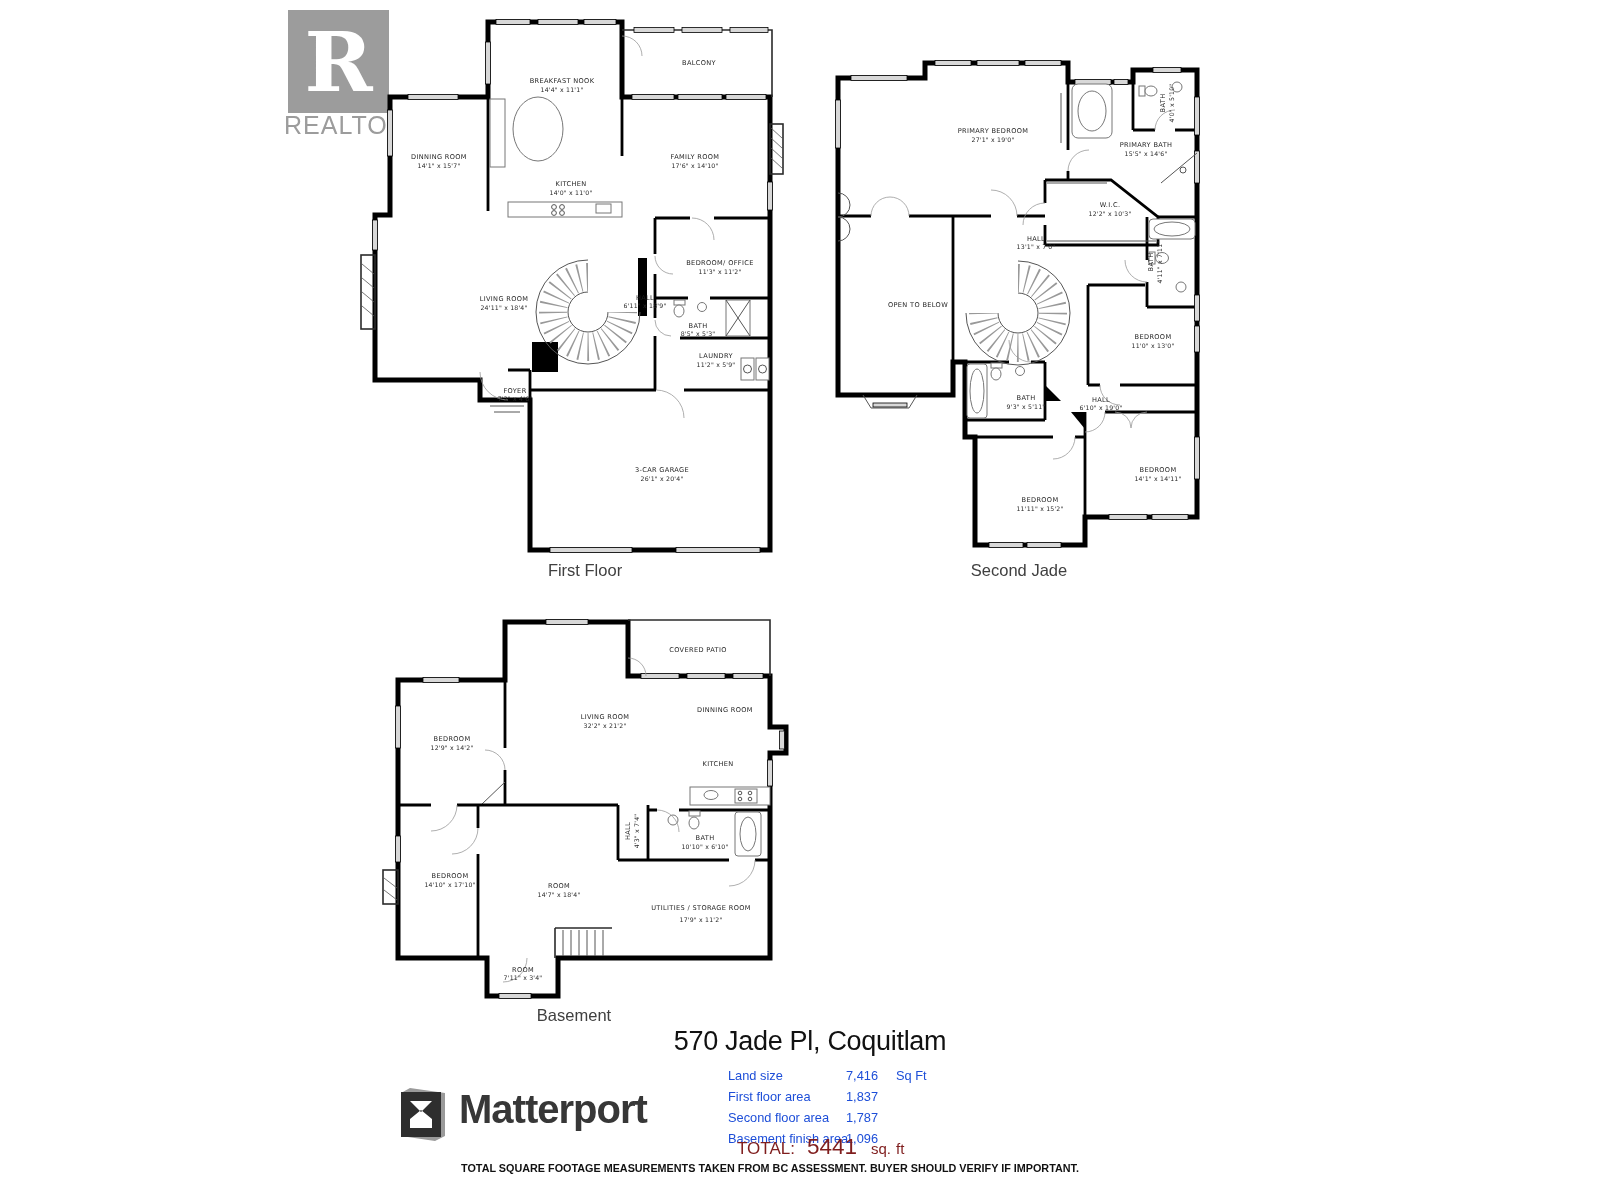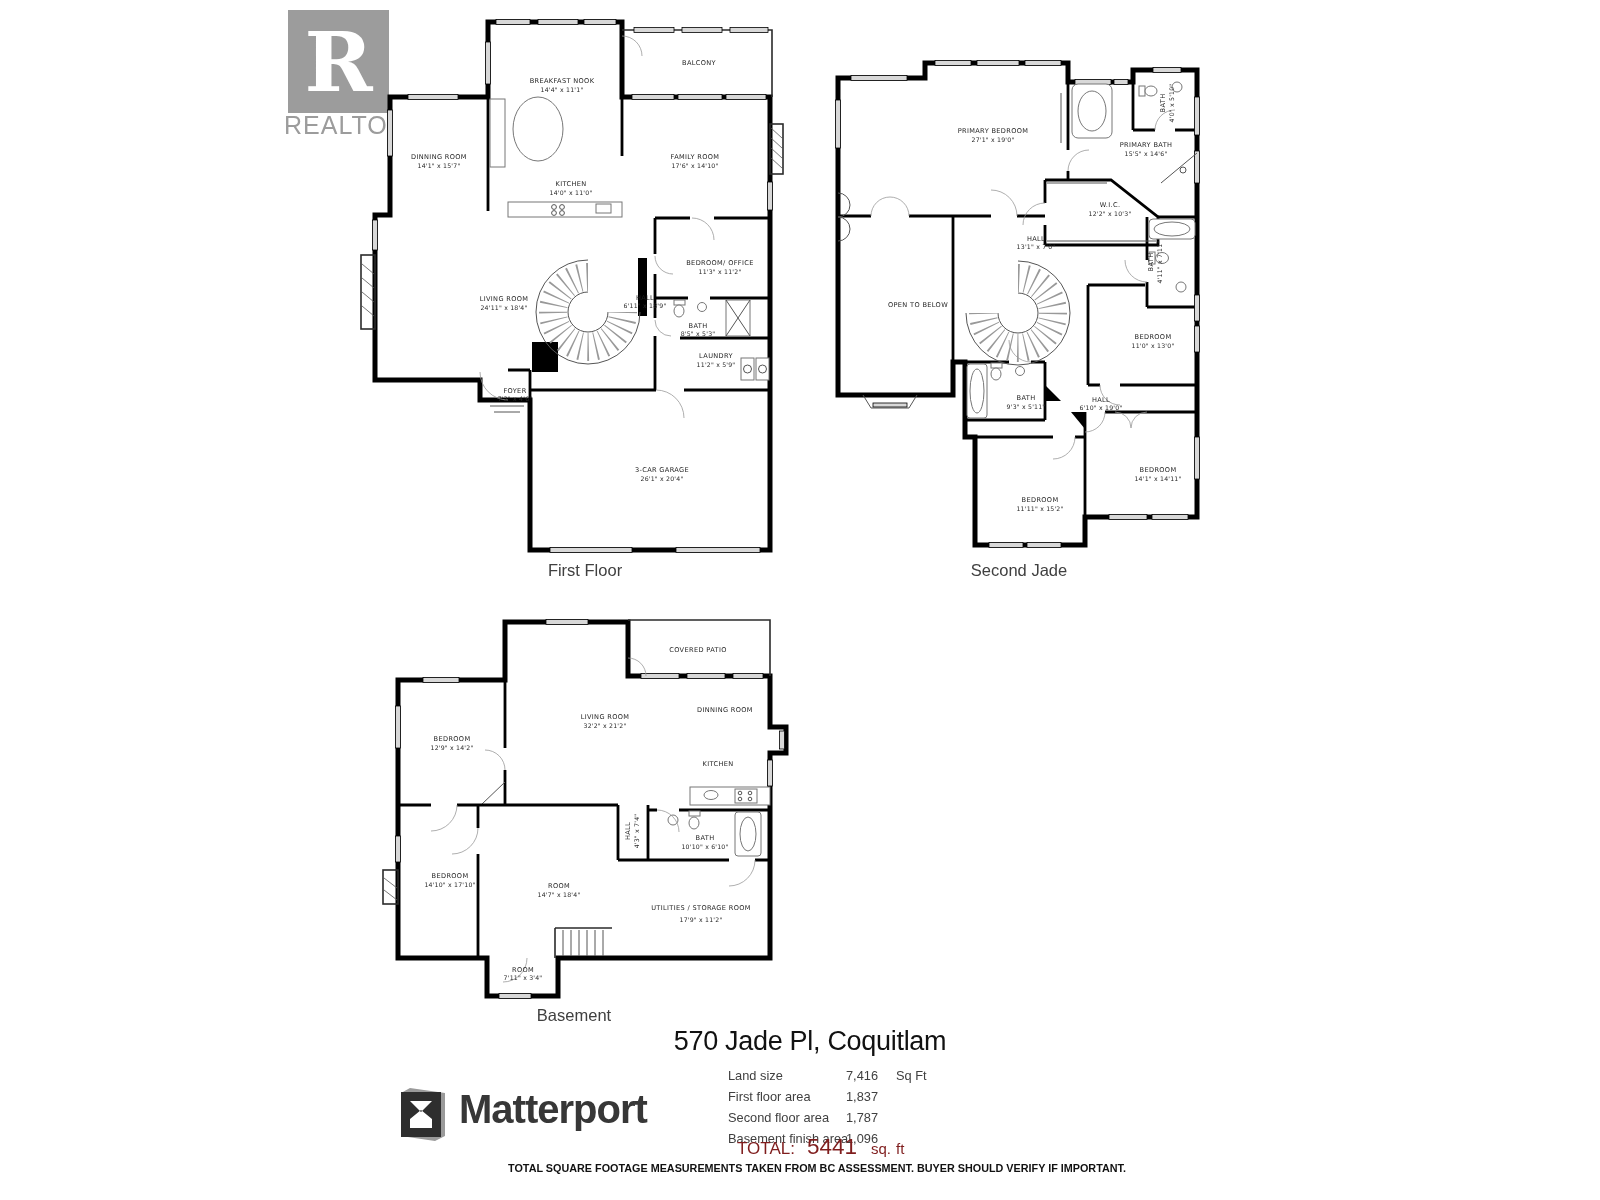--- a/index.html
+++ b/index.html
@@ -17,21 +17,21 @@
   .fix{fill:#fff;stroke:#777;stroke-width:1;}
   .blk{fill:#000;stroke:none;}
   .hatch{stroke:#555;stroke-width:0.8;}
   .treads{fill:none;stroke:#999;stroke-width:28;stroke-dasharray:1.4 6.4;}
   text.rn{font:6.6px "DejaVu Sans", sans-serif;fill:#1f1f1f;text-anchor:middle;letter-spacing:0.35px;}
   text.rd{font:6.2px "DejaVu Sans", sans-serif;fill:#2a2a2a;text-anchor:middle;letter-spacing:0.2px;}
   
   .floor-title{font-size:16.5px;color:#404040;transform:translateX(-50%);white-space:nowrap;}
   .address{font-size:27px;color:#111;transform:translateX(-50%);white-space:nowrap;letter-spacing:-0.3px;}
   .stats{display:grid;grid-template-columns:118px 38px auto;column-gap:0;row-gap:6px;
-         font-size:12.8px;color:#404040;}
+         font-size:12.8px;color:#1d4ed8;}
   .stats div{white-space:nowrap;}
   .total-line{display:flex;align-items:baseline;color:#7f1d1d;}
   .total-line .t1{font-size:17px;}
   .total-line .t2{font-size:22.5px;margin-left:12px;}
   .total-line .t3{font-size:15px;margin-left:14px;}
   .disclaimer{transform:translateX(-50%);text-align:center;font-size:10.8px;font-weight:bold;
               color:#111;line-height:14px;white-space:nowrap;}
   
   .realtor-box{left:288px;top:10px;width:101px;height:103px;background:#9c9c9c;
                display:flex;align-items:center;justify-content:center;}
@@ -348,15 +348,15 @@
 </div>
 
 <svg style="left:397px;top:1086px" width="52" height="56" viewBox="0 0 52 56">
   <polygon points="4,7 13,2 48,7 48,50 38,55 4,50" fill="#9a9a9a"></polygon>
   <rect x="4" y="6" width="40" height="45" fill="#2e2e2e"></rect>
   <rect x="13" y="15" width="22" height="27" fill="#ffffff"></rect>
   <polygon points="13,15 24,26 35,15 35,33 24,24 13,33" fill="#2e2e2e"></polygon>
 </svg>
 <div class="abs mp-word">Matterport</div>
 
-<div class="abs disclaimer" style="left:817px;top:1161px">
+<div class="abs disclaimer" style="left:770px;top:1161px">
   <div>TOTAL SQUARE FOOTAGE MEASUREMENTS TAKEN FROM BC ASSESSMENT. BUYER SHOULD VERIFY IF IMPORTANT.</div>
 </div>
 
 </body></html>

